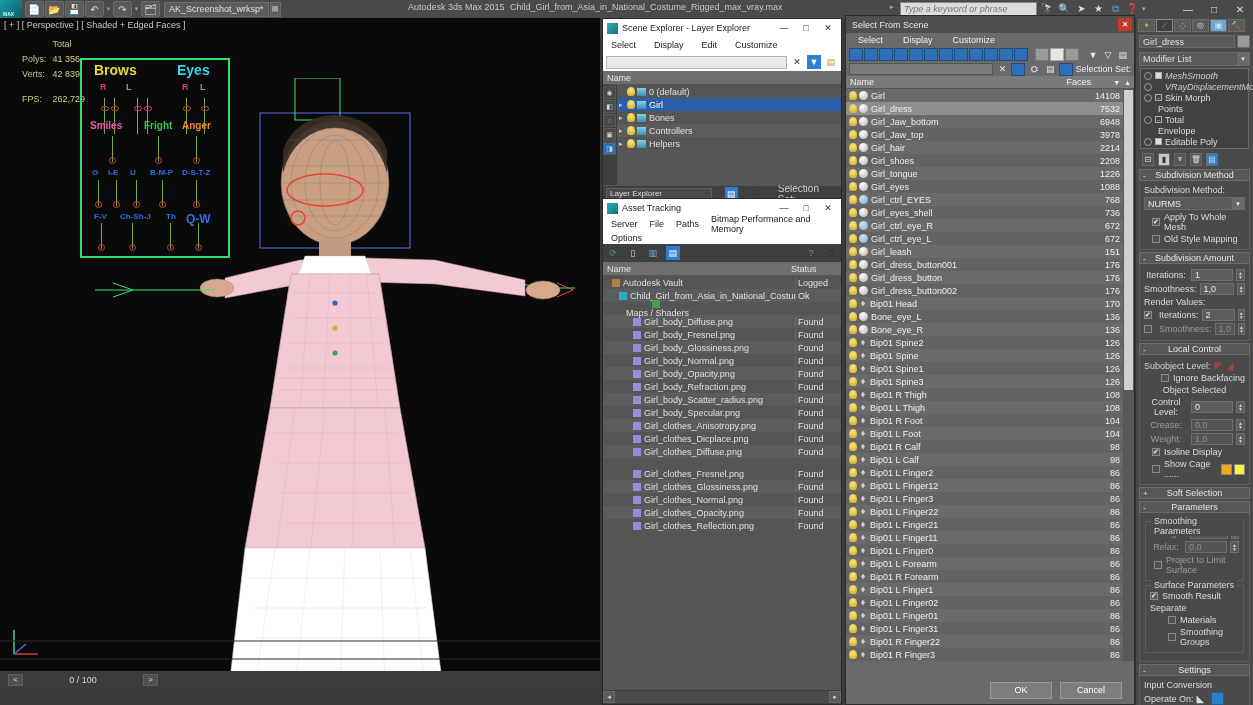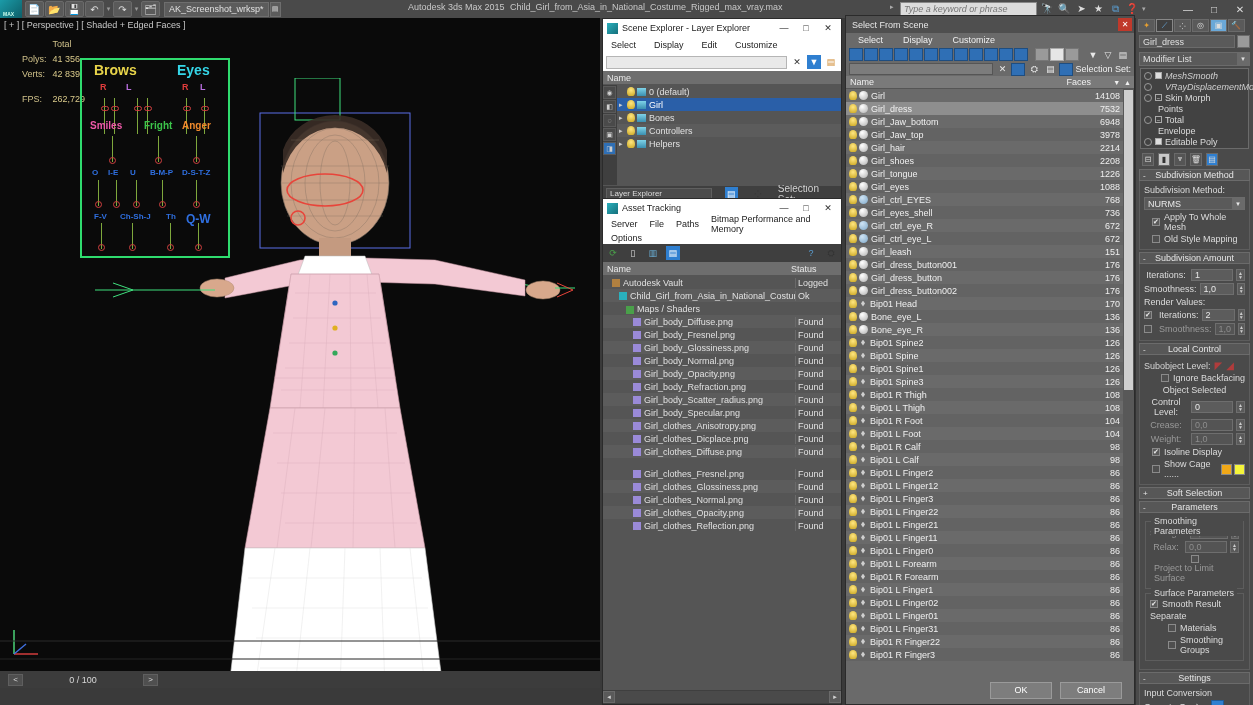--- a/index.html
+++ b/index.html
@@ -496,21 +496,21 @@
         <span style="width: 46px; flex: 0 0 auto; padding-left: 2px; border-left: 1px solid rgb(106, 106, 106);">Logged</span>
       </div>
       <div class="row alt" style="justify-content: space-between;">
         <div style="display: flex; align-items: center; padding-left: 14px; overflow: hidden;">
           <span style="width: 8px; height: 8px; margin-right: 3px; flex: 0 0 auto; background: rgb(42, 176, 189);"></span>
           <span style="white-space: nowrap;">Child_Girl_from_Asia_in_National_Costume_Rig...</span>
         </div>
         <span style="width: 46px; flex: 0 0 auto; padding-left: 2px; border-left: 1px solid rgb(106, 106, 106);">Ok</span>
       </div>
       <div class="row" style="justify-content: space-between;">
-        <div style="display: flex; align-items: flex-end; padding-left: 21px; overflow: hidden;">
+        <div style="display: flex; align-items: center; padding-left: 21px; overflow: hidden; flex-direction: column;">
           <span style="width: 8px; height: 8px; margin-right: 3px; flex: 0 0 auto; background: rgb(74, 160, 74);"></span>
           <span style="white-space: nowrap;">Maps / Shaders</span>
         </div>
         <span style="width: 46px; flex: 0 0 auto; padding-left: 2px; border-left: 1px solid rgb(106, 106, 106);"></span>
       </div>
       <div class="row alt" style="justify-content: space-between;">
         <div style="display: flex; align-items: center; padding-left: 28px; overflow: hidden;">
           <span style="width: 8px; height: 8px; margin-right: 3px; flex: 0 0 auto; background: rgb(154, 138, 216);"></span>
           <span style="white-space: nowrap;">Girl_body_Diffuse.png</span>
         </div>
@@ -1127,21 +1127,21 @@
         <div class="spinrow">
           <span class="sl" style="color:#999;">Strength:</span>
           <div class="spin dim">0,5</div>
           <div class="spinb">▲<br>▼</div>
         </div>
         <div class="spinrow">
           <span class="sl" style="color:#999;">Relax:</span>
           <div class="spin dim">0,0</div>
           <div class="spinb">▲<br>▼</div>
         </div>
-        <div class="ckrow" style="padding-left:4px;color:#9a9a9a;flex-direction:column;">
+        <div class="ckrow" style="padding-left:4px;color:#9a9a9a;">
           <div class="ck"></div>
           <span>Project to Limit Surface</span>
         </div>
       </div>
       <div class="grpbox">
         <div class="grptitle">Surface Parameters</div>
         <div class="ckrow">
           <div class="ck on">✔</div>
           <span>Smooth Result</span>
         </div>

